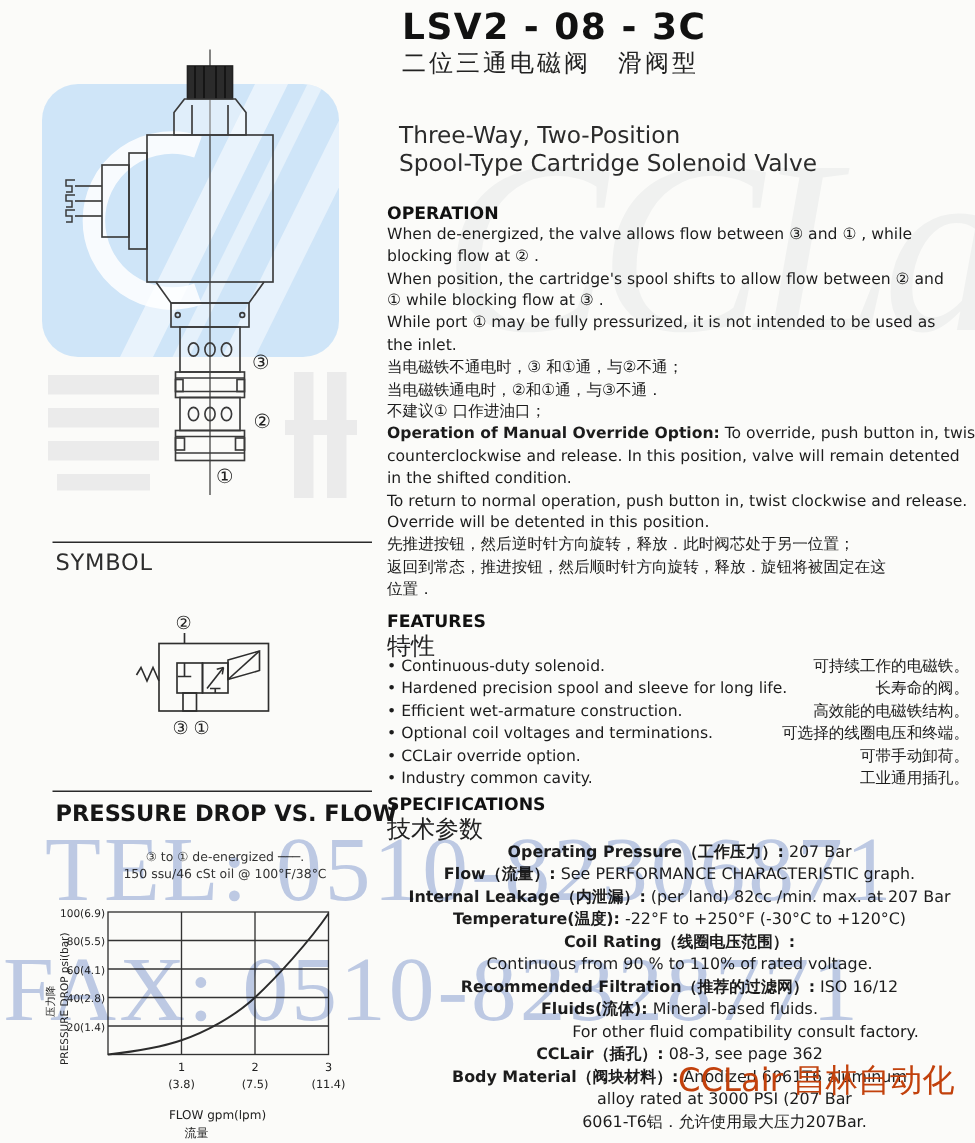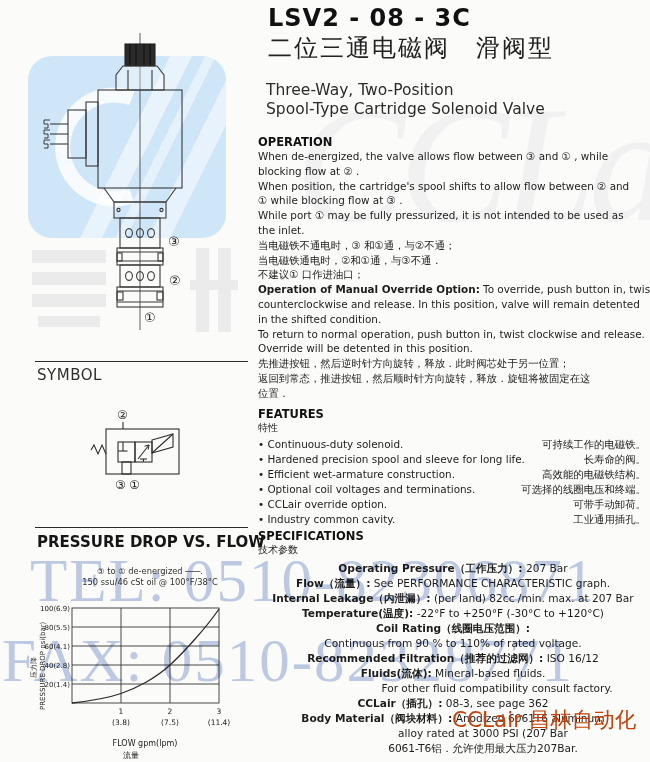--- a/index.html
+++ b/index.html
@@ -1,24 +1,24 @@
 <!DOCTYPE html>
 <html><head>
 <meta charset="utf-8">
 <style>
   html,body{margin:0;padding:0;background:#e8e8e8;}
   .page{position:relative;width:650px;height:762px;background:#fbfbf9;overflow:hidden;
         font-family:"DejaVu Sans","Liberation Sans",sans-serif;color:#1c1c1c;}
   .abs{position:absolute;}
   
   .model-title{left:268px;top:4px;font-size:24px;font-weight:bold;letter-spacing:1px;color:#111;}
-  .sub-cn{left:268px;top:32px;font-size:24px;color:#222;letter-spacing:2px;}
+  .sub-cn{left:268px;top:32px;font-size:16px;color:#222;letter-spacing:2px;}
   .sub-en{left:266px;top:81px;font-size:15.5px;line-height:18.5px;color:#2b2b2b;}
   .sec-head{font-size:11.5px;font-weight:bold;color:#111;}
-  .sec-head-cn{font-size:10px;color:#222;}
+  .sec-head-cn{font-size:16px;color:#222;}
   .tline{height:14.8px;line-height:14.8px;font-size:10.4px;white-space:nowrap;}
   .b{font-weight:bold;}
   .feat-row{display:flex;justify-content:space-between;height:15px;line-height:15px;
             font-size:10.4px;white-space:nowrap;}
   .spec-row{height:15px;line-height:15px;font-size:10.6px;white-space:nowrap;text-align:center;}
   .sp-ind1{padding-left:88px;}
   .sp-ind2{padding-left:60px;}
   
   .rule{border-top:1.6px solid #2a2a2a;height:0;}
   .symbol-head{left:37px;top:366px;font-size:15px;color:#2e2e2e;letter-spacing:.5px;}

